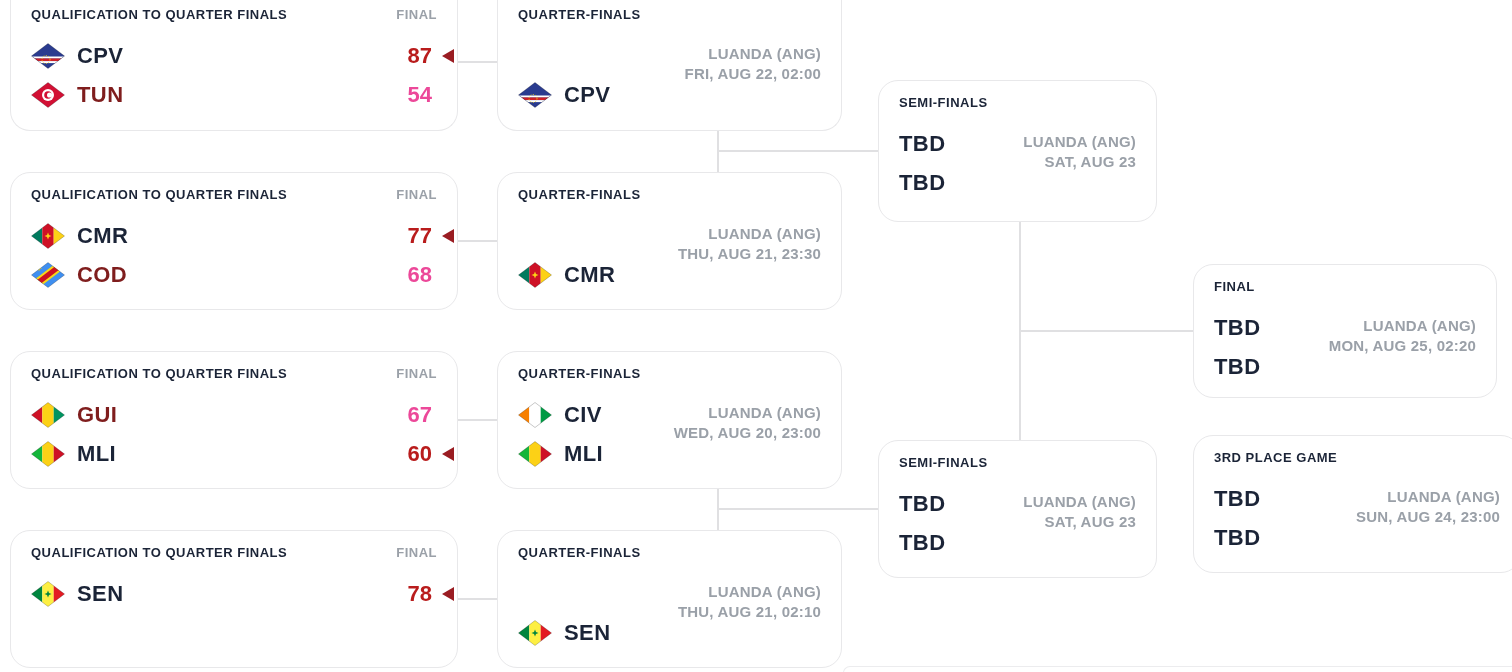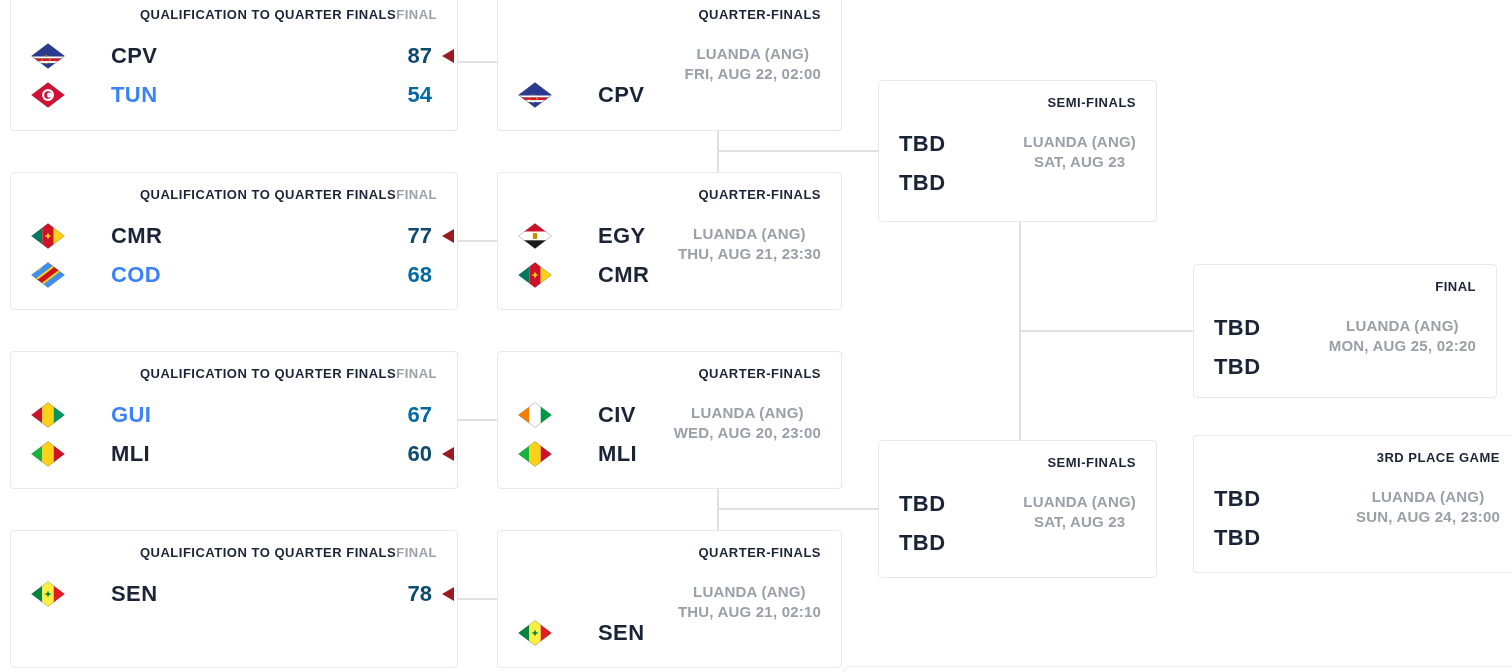--- a/index.html
+++ b/index.html
@@ -1,32 +1,32 @@
 <!DOCTYPE html>
 <html><head>
 <meta charset="utf-8">
 <style>
   html,body{margin:0;padding:0;background:#fff;}
   .stage{position:relative;width:1512px;height:672px;overflow:hidden;background:#fff;
          font-family:"Liberation Sans","DejaVu Sans",sans-serif;}
-  .card{position:absolute;background:#fff;border:1px solid #e8e8ea;border-radius:4px;box-sizing:border-box;}
-  .card-head{position:absolute;top:14px;left:20px;right:20px;display:flex;justify-content:flex-end;align-items:center;}
+  .card{position:absolute;background:#fff;border:1px solid #e8e8ea;border-radius:20px;box-sizing:border-box;}
+  .card-head{position:absolute;top:14px;left:20px;right:20px;display:flex;justify-content:space-between;align-items:center;}
   .card-title{font-size:13px;font-weight:700;letter-spacing:.5px;color:#1b2437;}
   .card-status{font-size:13px;font-weight:700;letter-spacing:.5px;color:#9aa0a8;}
-  .team-row{position:absolute;left:20px;right:20px;height:34px;display:flex;align-items:center;gap:34px;}
+  .team-row{position:absolute;left:20px;right:20px;height:34px;display:flex;align-items:center;}
   .row1{top:46px;} .row2{top:85px;}
   .flag{width:34px;height:26px;margin-right:12px;flex:0 0 auto;}
   .code{font-size:22px;font-weight:800;letter-spacing:.4px;color:#1b2437;}
-  .code.lose{color:#3b82f6;}
-  .score{position:absolute;right:5px;font-size:22px;font-weight:800;color:#0c4a6e;}
-  .score.lose{color:#0369a1;}
+  .code.lose{color:#7f1d1d;}
+  .score{position:absolute;right:5px;font-size:22px;font-weight:800;color:#b91c1c;}
+  .score.lose{color:#ec4899;}
   .win-arrow{position:absolute;right:-17px;top:10px;width:0;height:0;
              border-top:7px solid transparent;border-bottom:7px solid transparent;
              border-right:12px solid #9a1c22;}
-  .venue{position:absolute;right:20px;top:51px;text-align:center;font-size:15px;font-weight:600;
+  .venue{position:absolute;right:20px;top:51px;text-align:right;font-size:15px;font-weight:600;
          letter-spacing:.2px;line-height:20px;color:#9aa0a8;white-space:nowrap;}
   .conn{position:absolute;background:#e0e0e2;}
   .peek{position:absolute;left:843px;top:666px;width:669px;height:6px;border-top:1px solid #ececee;
         border-left:1px solid #ececee;border-top-left-radius:10px;}
 </style>
 </head>
 <body>
 
 <svg width="0" height="0" style="position:absolute" aria-hidden="true">
   <defs>
@@ -192,32 +192,20 @@
     <div class="venue">
       <div>LUANDA (ANG)</div>
       <div>FRI, AUG 22, 02:00</div>
     </div>
   </div>
 
   <div class="card" style="left:497px;top:172px;width:345px;height:138px;">
     <div class="card-head">
         <span class="card-title">QUARTER-FINALS</span>
       </div>
-    <div class="team-row row1">
-      <svg class="flag" viewBox="0 0 34 26">
-        <g clip-path="url(#dmd)">
-            <rect width="34" height="8.7" fill="#ce1126"></rect>
-            <rect y="8.7" width="34" height="8.6" fill="#fff"></rect>
-            <rect y="17.3" width="34" height="8.7" fill="#1a1a1a"></rect>
-            <rect x="14.8" y="10" width="4.4" height="6" rx="1" fill="#c09300"></rect>
-          </g>
-        <polygon points="17,0.5 33.5,13 17,25.5 0.5,13" fill="none" stroke="rgba(0,0,0,.22)"></polygon>
-      </svg>
-      <span class="code">EGY</span>
-    </div>
     <div class="team-row row2">
       <svg class="flag" viewBox="0 0 34 26">
         <g clip-path="url(#dmd)">
             <rect width="11.3" height="26" fill="#007a5e"></rect>
             <rect x="11.3" width="11.4" height="26" fill="#ce1126"></rect>
             <rect x="22.7" width="11.3" height="26" fill="#fcd116"></rect>
             <polygon points="17,9.5 18,12 20.5,13 18,14 17,16.5 16,14 13.5,13 16,12" fill="#fcd116"></polygon>
           </g>
         <polygon points="17,0.5 33.5,13 17,25.5 0.5,13" fill="none" stroke="rgba(0,0,0,.22)"></polygon>
       </svg>

